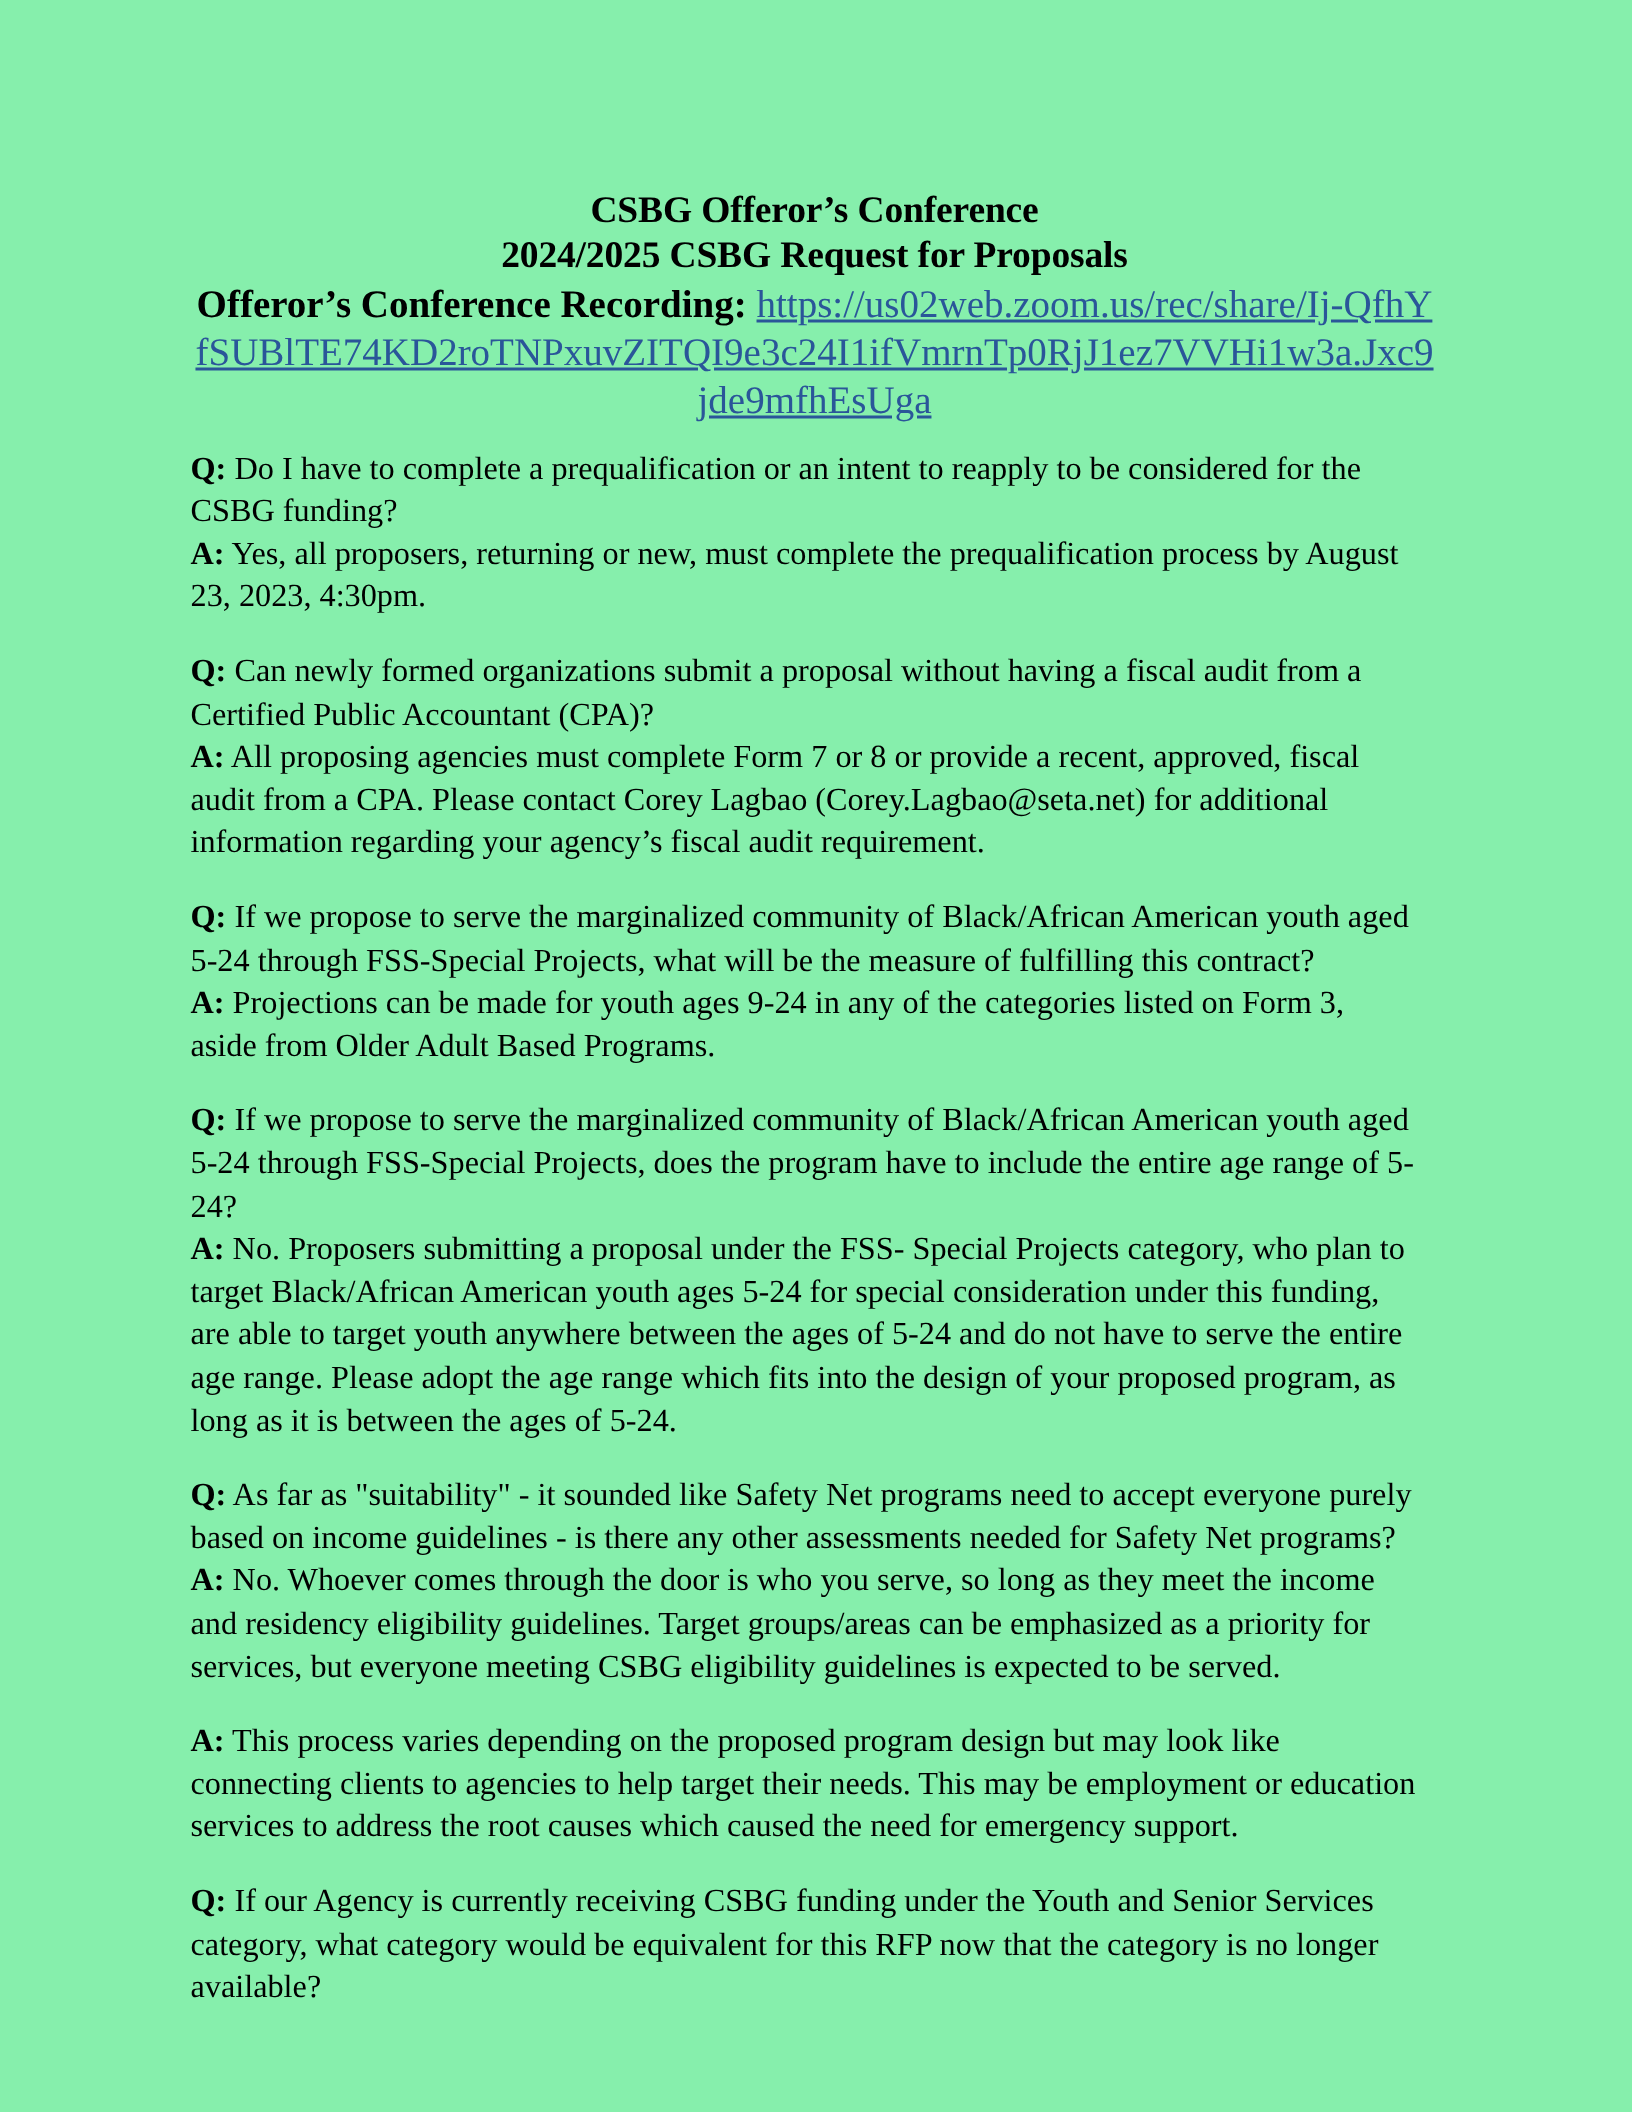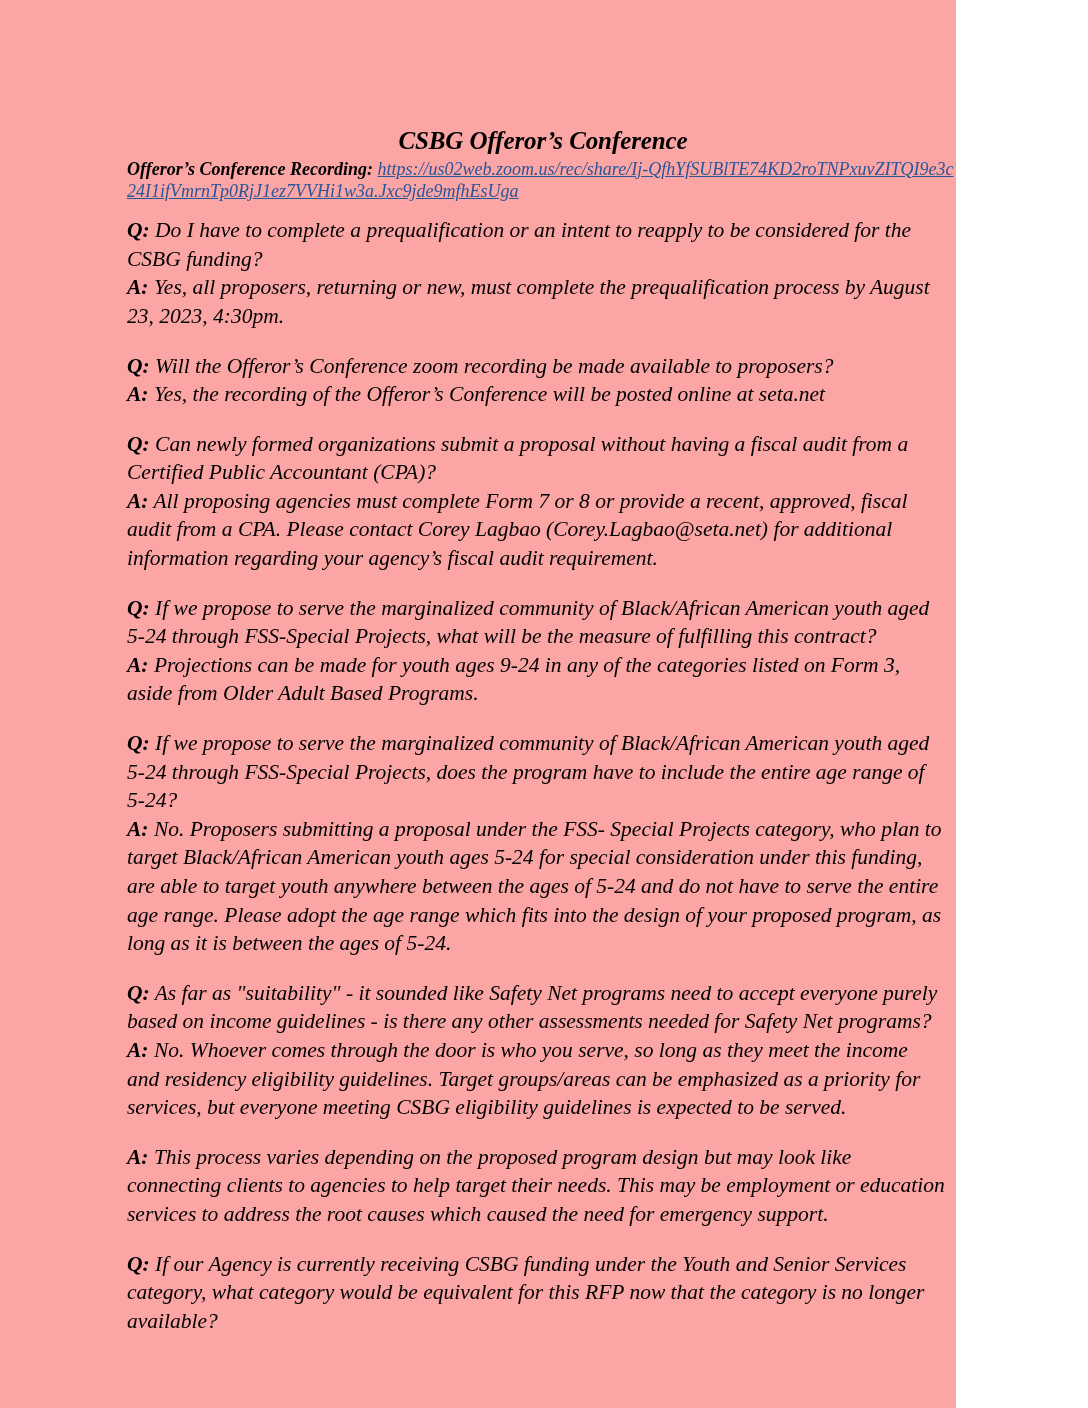--- a/index.html
+++ b/index.html
@@ -10,26 +10,25 @@
   }
   body {
     width: 1088px;
     height: 1408px;
     font-family: "Liberation Serif", "DejaVu Serif", serif;
     color: #000000;
     -webkit-font-smoothing: antialiased;
   }
   .page {
     position: relative;
-    width: 956px;
+    width: 1088px;
     height: 1408px;
     box-sizing: border-box;
-    background: #fca5a5;
+    background: #86efac;
     overflow: hidden;
-    font-style: italic;
   }
   .content {
     position: absolute;
     left: 127px;
     top: 126px;
     width: 832px;
   }
   
   .title-block {
     text-align: center;
@@ -37,24 +36,24 @@
   }
   .doc-title-1,
   .doc-title-2 {
     font-size: 25px;
     font-weight: bold;
     line-height: 1.18;
     letter-spacing: -0.1px;
     margin: 0;
   }
   .recording-line {
-    font-size: 18px;
+    font-size: 26px;
     line-height: 1.24;
     margin: 2px 0 0 0;
-    text-align: left;
+    text-align: center;
   }
   .recording-label {
     font-weight: bold;
   }
   .recording-url {
     color: #2a5699;
     text-decoration: underline;
     font-weight: normal;
     word-break: break-all;
   }
@@ -80,34 +79,31 @@
   }
 </style>
 </head>
 <body>
 
 <div class="page">
   <div class="content">
 
     <div class="title-block">
       <div class="doc-title-1">CSBG Offeror’s Conference</div>
+      <div class="doc-title-2">2024/2025 CSBG Request for Proposals</div>
       <div class="recording-line">
         <span class="recording-label">Offeror’s Conference Recording:</span>
         <span class="recording-url">https://us02web.zoom.us/rec/share/Ij-QfhYfSUBlTE74KD2roTNPxuvZITQI9e3c24I1ifVmrnTp0RjJ1ez7VVHi1w3a.Jxc9jde9mfhEsUga</span>
       </div>
     </div>
 
     <div class="qa-list" id="qa-list">
         <div class="qa-block">
           <div class="qa-line"><span class="qa-tag">Q:</span><span class="qa-text"> Do I have to complete a prequalification or an intent to reapply to be considered for the CSBG funding?</span></div>
           <div class="qa-line"><span class="qa-tag">A:</span><span class="qa-text"> Yes, all proposers, returning or new, must complete the prequalification process by August 23, 2023, 4:30pm.</span></div>
-        </div>
-        <div class="qa-block">
-          <div class="qa-line"><span class="qa-tag">Q:</span><span class="qa-text"> Will the Offeror’s Conference zoom recording be made available to proposers?</span></div>
-          <div class="qa-line"><span class="qa-tag">A:</span><span class="qa-text"> Yes, the recording of the Offeror’s Conference will be posted online at seta.net</span></div>
         </div>
         <div class="qa-block">
           <div class="qa-line"><span class="qa-tag">Q:</span><span class="qa-text"> Can newly formed organizations submit a proposal without having a fiscal audit from a Certified Public Accountant (CPA)?</span></div>
           <div class="qa-line"><span class="qa-tag">A:</span><span class="qa-text"> All proposing agencies must complete Form 7 or 8 or provide a recent, approved, fiscal audit from a CPA. Please contact Corey Lagbao (Corey.Lagbao@seta.net) for additional information regarding your agency’s fiscal audit requirement.</span></div>
         </div>
         <div class="qa-block">
           <div class="qa-line"><span class="qa-tag">Q:</span><span class="qa-text"> If we propose to serve the marginalized community of Black/African American youth aged 5-24 through FSS-Special Projects, what will be the measure of fulfilling this contract?</span></div>
           <div class="qa-line"><span class="qa-tag">A:</span><span class="qa-text"> Projections can be made for youth ages 9-24 in any of the categories listed on Form 3, aside from Older Adult Based Programs.</span></div>
         </div>
         <div class="qa-block">

